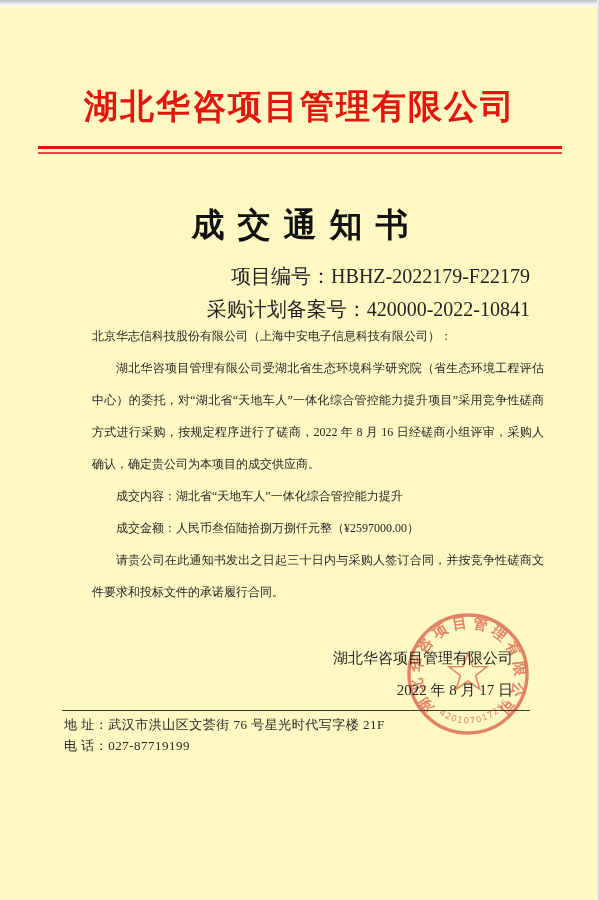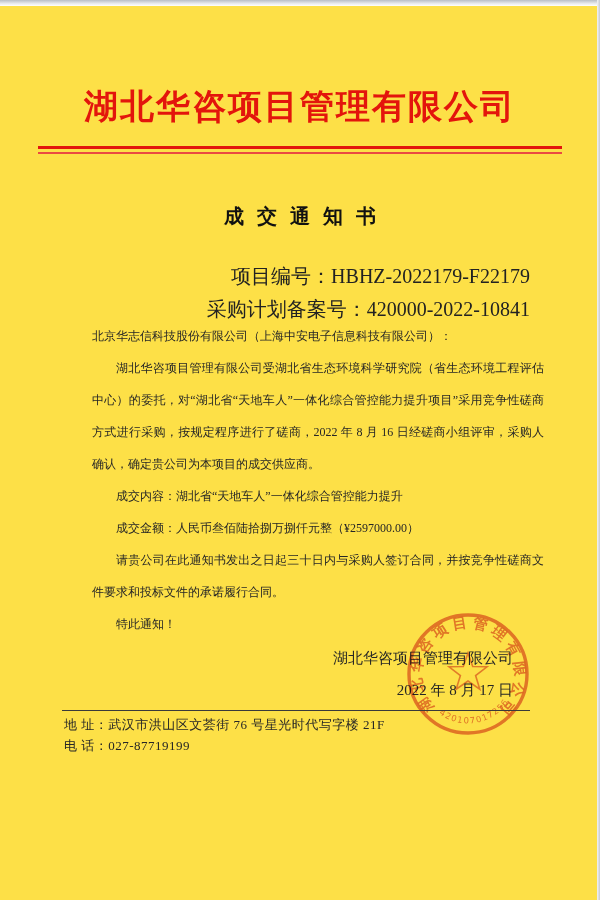--- a/index.html
+++ b/index.html
@@ -4,21 +4,21 @@
 <style>
   html, body { margin: 0; padding: 0; }
   body {
     width: 600px; height: 900px;
     background: #eceef0;
     font-family: "Liberation Serif", "DejaVu Serif", serif;
   }
   .page {
     position: relative;
     width: 600px; height: 900px;
-    background: #fde047;
+    background: #fef9c3;
     overflow: hidden;
     color: #222222;
     box-sizing: border-box;
   }
   .scan-edge-top {
     position: absolute; left: 0; top: 0; width: 600px; height: 6px;
     background: linear-gradient(to bottom, #b9bec5, #e9ebed 60%, #ffffff);
   }
   .scan-edge-right {
     position: absolute; right: 0; top: 0; width: 3px; height: 900px;
@@ -31,21 +31,21 @@
     color: #e3150c;
   }
   .header-rule {
     position: absolute; left: 38px; top: 146px; width: 524px; height: 3px;
     border-top: 3.5px solid #e3150c;
     border-bottom: 2px solid #ea4a42;
   }
   .doc-title {
     position: absolute; left: 0; top: 203px; width: 600px;
     text-align: center;
-    font-size: 20px; font-weight: bold; letter-spacing: 13px;
+    font-size: 33px; font-weight: bold; letter-spacing: 13px;
     text-indent: 13px; 
     color: #111111;
   }
   .meta-block {
     position: absolute; right: 70px; top: 260px;
     text-align: right;
     font-size: 20px; line-height: 33px; color: #222222;
   }
   .body-block {
     position: absolute; left: 92px; top: 320px; width: 452px;
@@ -94,21 +94,20 @@
     <div><span>项目编号：</span><span>HBHZ-2022179-F22179</span></div>
     <div><span>采购计划备案号：</span><span>420000-2022-10841</span></div>
   </div>
 
   <div class="body-block">
     <p>北京华志信科技股份有限公司（上海中安电子信息科技有限公司）：</p>
     <p class="indent">湖北华咨项目管理有限公司受湖北省生态环境科学研究院（省生态环境工程评估中心）的委托，对“湖北省“天地车人”一体化综合管控能力提升项目”采用竞争性磋商方式进行采购，按规定程序进行了磋商，2022 年 8 月 16 日经磋商小组评审，采购人确认，确定贵公司为本项目的成交供应商。</p>
     <p class="indent">成交内容：湖北省“天地车人”一体化综合管控能力提升</p>
     <p class="indent">成交金额：人民币叁佰陆拾捌万捌仟元整（¥2597000.00）</p>
     <p class="indent">请贵公司在此通知书发出之日起三十日内与采购人签订合同，并按竞争性磋商文件要求和投标文件的承诺履行合同。</p>
-    <p class="indent">特此通知！</p>
   </div>
 
   <div class="signature-block">
     <div>湖北华咨项目管理有限公司</div>
     <div>2022 年 8 月 17 日</div>
   </div>
 
   <div class="seal">
     <svg width="126" height="126" viewBox="0 0 126 126">
       <defs>

